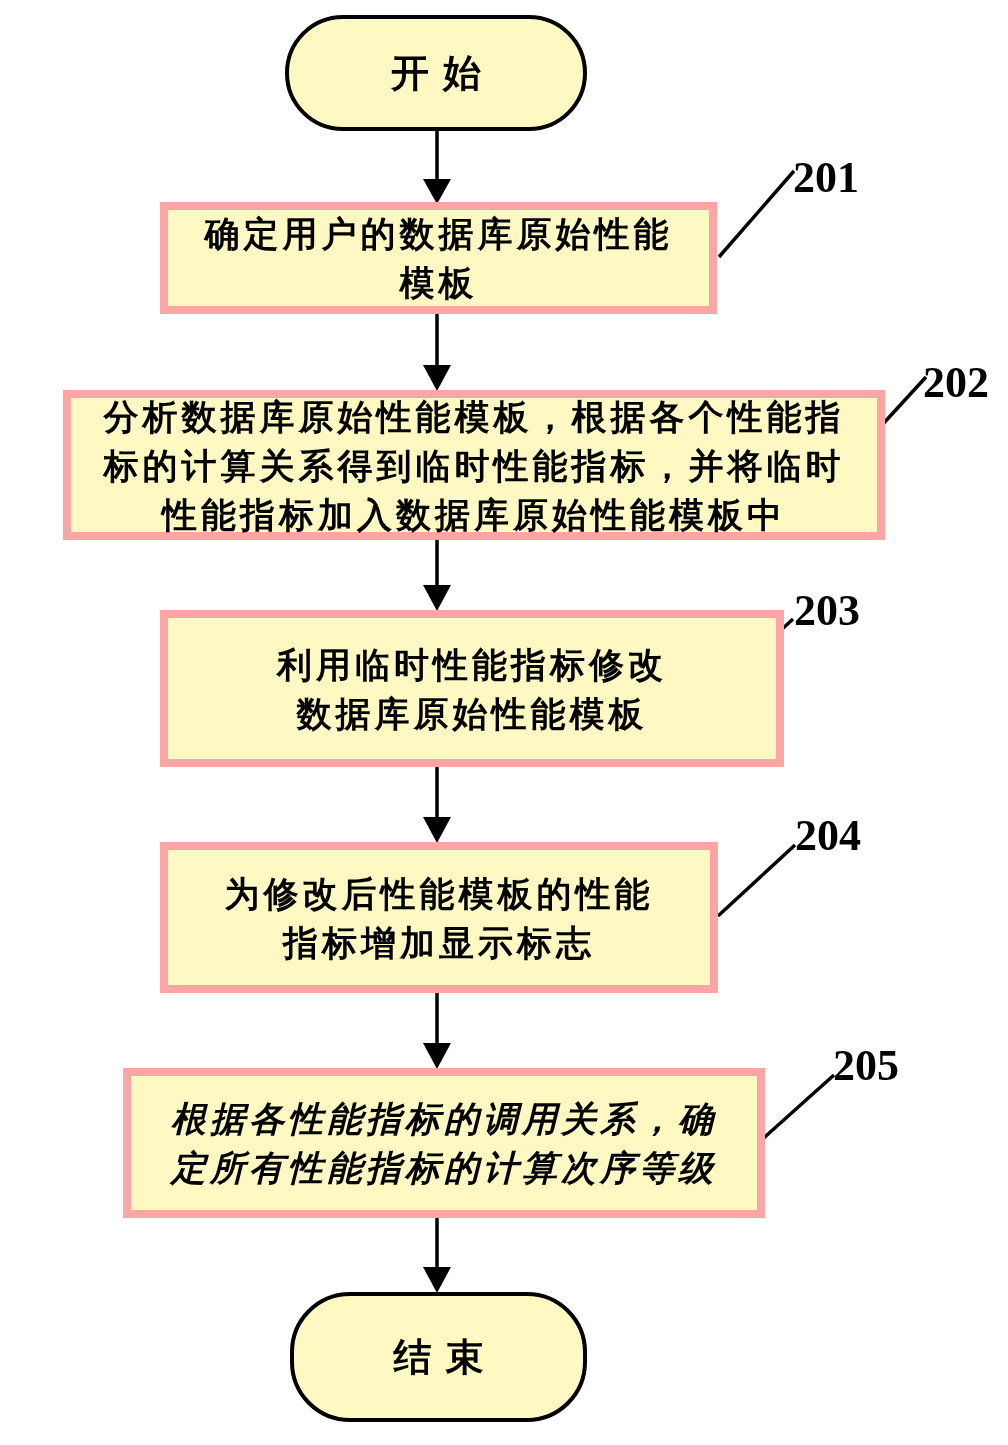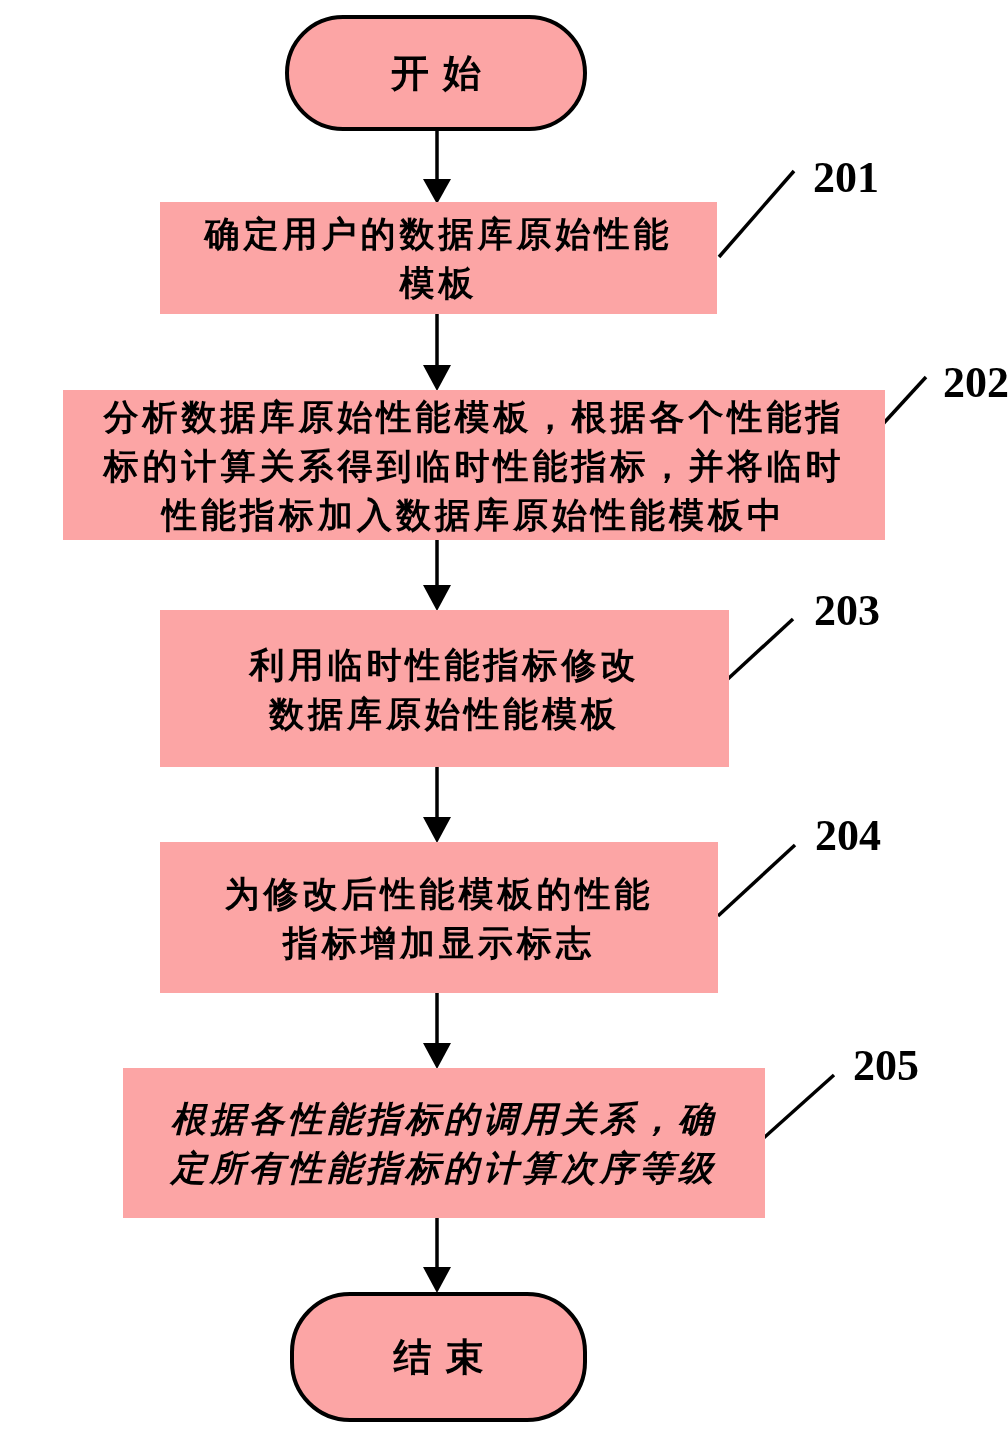--- a/index.html
+++ b/index.html
@@ -20,21 +20,21 @@
     position: absolute;
     left: 0;
     top: 0;
     width: 1008px;
     height: 1445px;
     pointer-events: none;
   }
   .node {
     position: absolute;
     box-sizing: border-box;
-    background: #fca5a5;
+    background: #fef9c3;
     display: flex;
     flex-direction: column;
     align-items: center;
     justify-content: center;
     text-align: center;
   }
   .terminal {
     border: 4px solid #000000;
     border-radius: 60px;
     font-size: 38px;
@@ -50,32 +50,31 @@
     line-height: 49px;
   }
   .process .line {
     white-space: nowrap;
   }
   .start-terminal { left: 285px; top: 15px;  width: 302px; height: 116px; }
   .end-terminal   { left: 290px; top: 1292px; width: 297px; height: 130px; text-align: right; }
 
   .step-201 { left: 160px; top: 202px;  width: 557px; height: 112px; }
   .step-202 { left: 27px;  top: 390px;  width: 822px; height: 150px; margin-left: 36px; }
-  .step-203 { left: 160px; top: 610px;  width: 569px; height: 157px; }
+  .step-203 { left: 160px; top: 610px;  width: 624px; height: 157px; }
   .step-204 { left: 160px; top: 842px;  width: 558px; height: 151px; }
   .step-205 { left: 123px; top: 1068px; width: 642px; height: 150px; font-style: italic; }
 
   .ref-label {
     position: absolute;
     font-family: "Liberation Serif", serif;
     font-size: 44px;
     font-weight: bold;
     line-height: 1;
     color: #000000;
-    margin-left: 20px;
   }
   .ref-201 { left: 793px; top: 156px; }
   .ref-202 { left: 923px; top: 361px; text-align: right; }
   .ref-203 { left: 794px; top: 589px; }
   .ref-204 { left: 795px; top: 814px; }
   .ref-205 { left: 833px; top: 1044px; }
 
   .stroke {
     stroke: #000000;
     stroke-width: 3.5;

